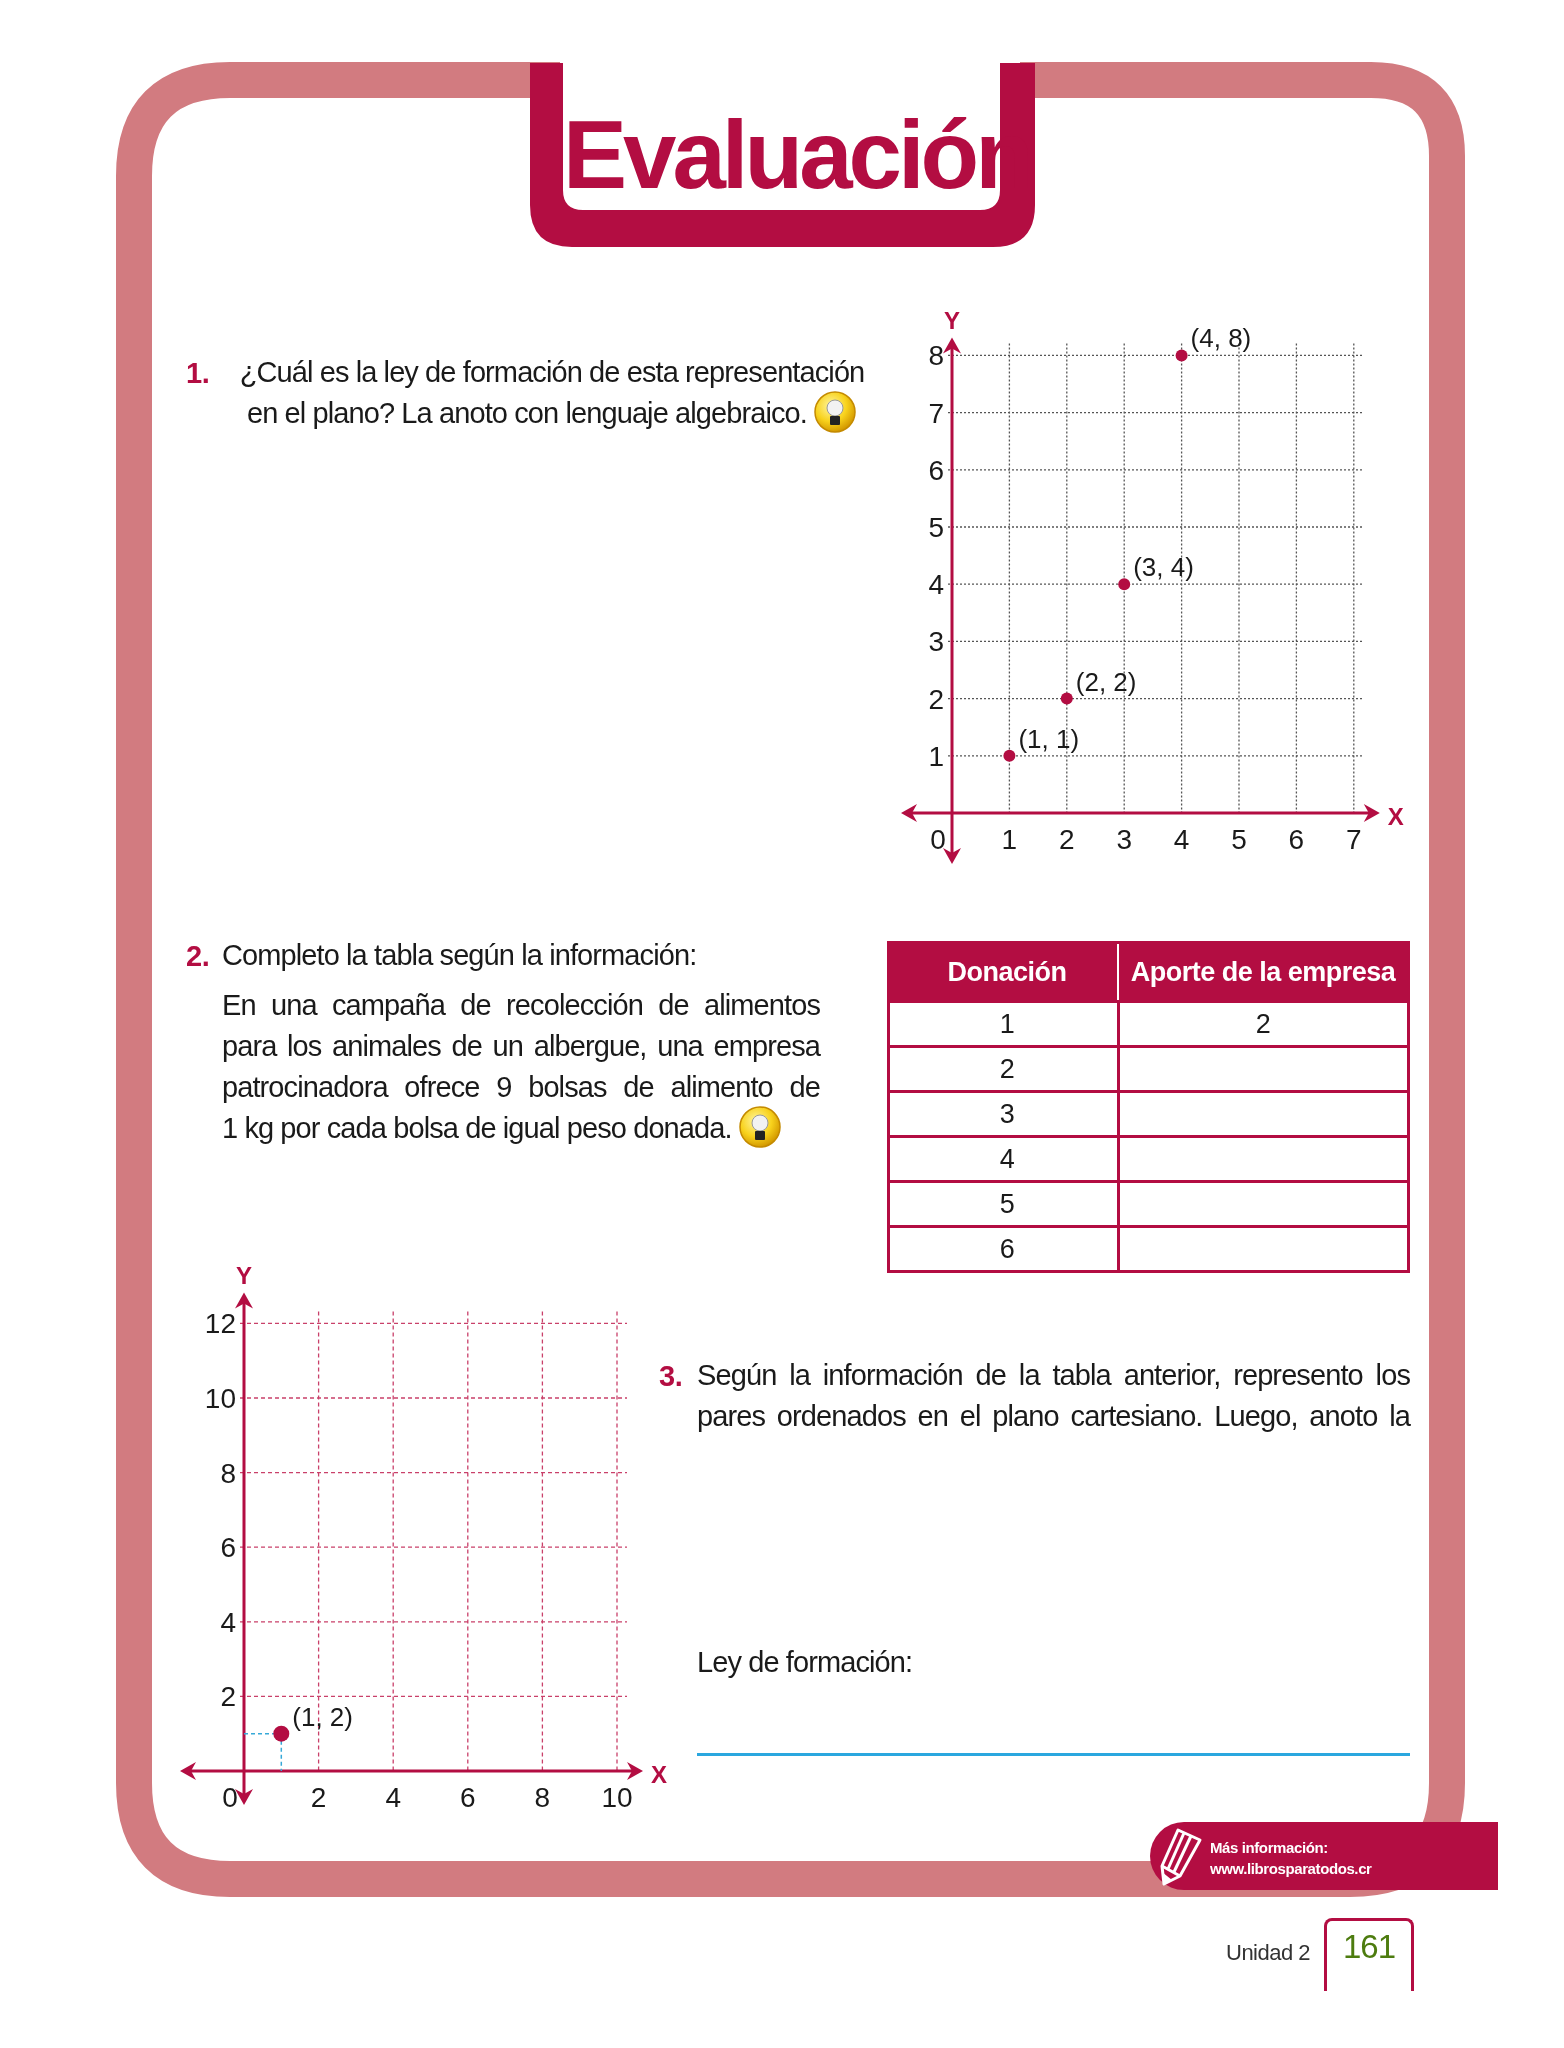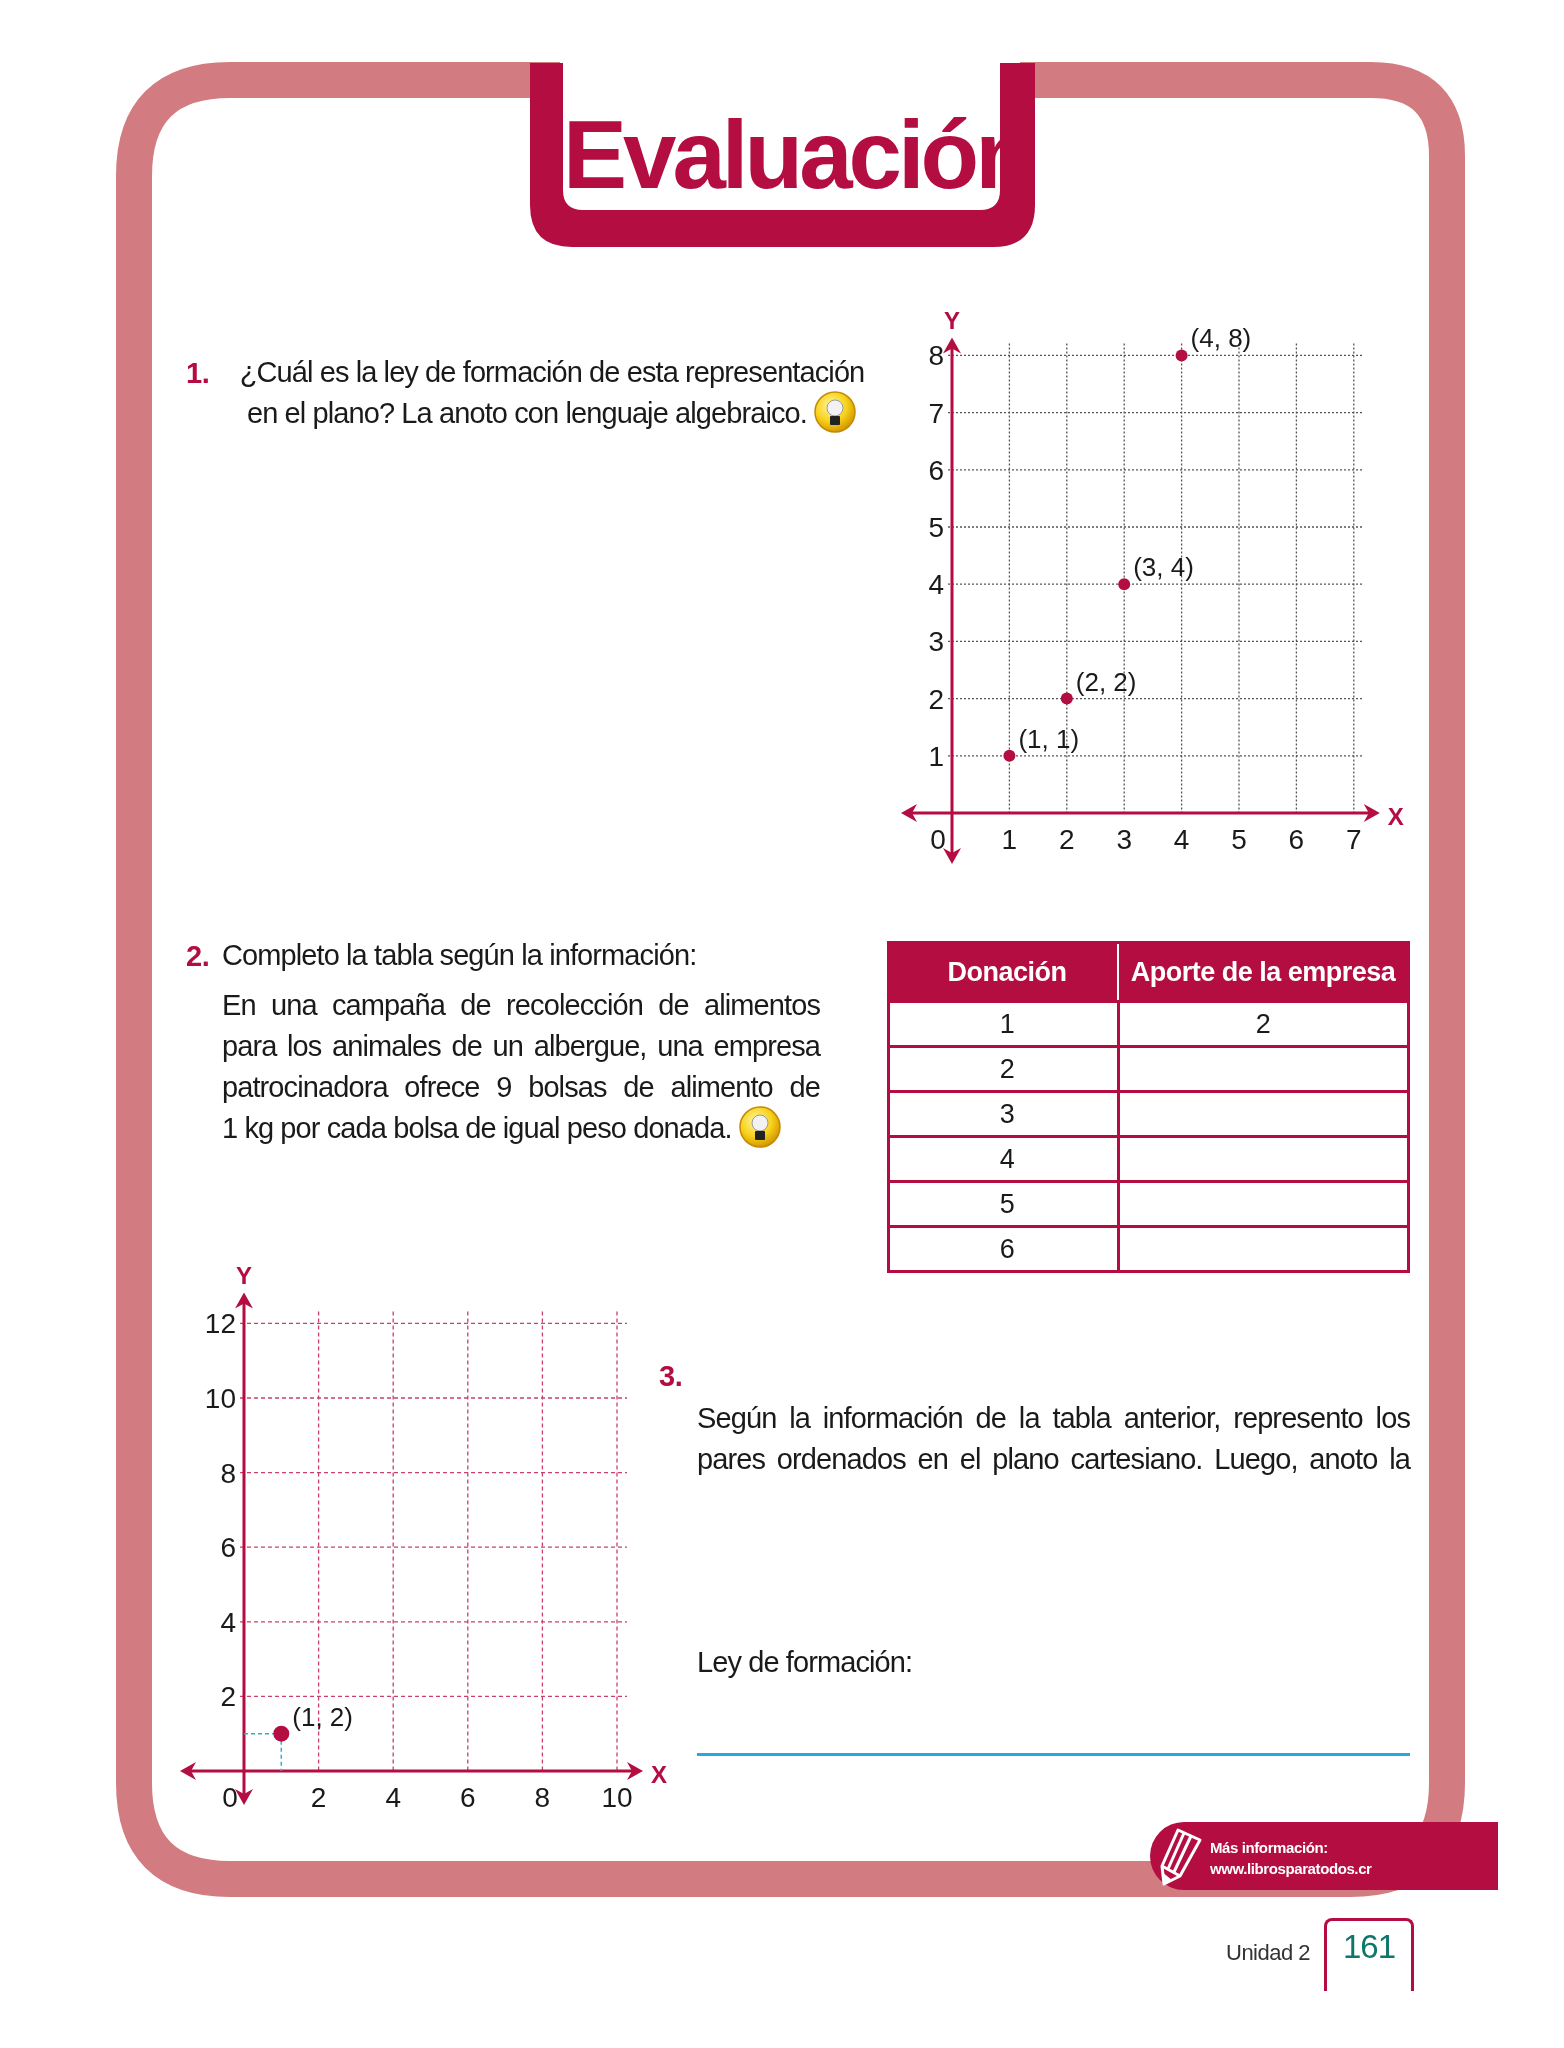--- a/index.html
+++ b/index.html
@@ -21,21 +21,21 @@
   #table td { height:42px; text-align:center; border:3px solid #b30d42; padding:0; color:#1a1a1a; }
   #table .c1 { width:218px;padding-left:8px; }
   .chart { position:absolute; left:0; top:0; }
   .chart text { font-family:"Liberation Sans", sans-serif; }
   .answer-line { position:absolute; left:697px; top:1753px; width:713px; height:3px; background:#2aa7df; }
   .footer-banner { position:absolute; left:1150px; top:1822px; width:348px; height:68px; background:#b30d42;
      border-radius:40px 0 0 40px; }
   .footer-text { position:absolute; left:1210px; top:1837px; color:#fff; font-weight:bold; font-size:15px; line-height:21px; letter-spacing:-0.4px; }
   .unit-label { position:absolute; left:1226px; top:1940px; font-size:22px; color:#333; letter-spacing:-0.5px; }
   .page-box { position:absolute; left:1324px; top:1918px; width:84px; height:70px; border:3px solid #b30d42; border-bottom:none; border-radius:8px 8px 0 0; }
-  .page-num { position:absolute; left:1324px; top:1928px; width:90px; text-align:center; font-size:33px; color:#0f766e; letter-spacing:-1px; }
+  .page-num { position:absolute; left:1324px; top:1928px; width:90px; text-align:center; font-size:33px; color:#4d7c0f; letter-spacing:-1px; }
 </style>
 </head>
 <body>
 
 <svg id="frame" width="1564" height="2048">
   <path d="M 560 80 L 230 80 Q 134 80 134 176 L 134 1783 Q 134 1879 230 1879 L 1350 1879 Q 1447 1879 1447 1783 L 1447 156 Q 1447 80 1371 80 L 1020 80" fill="none" stroke="#d27b80" stroke-width="36"></path>
   <path d="M 530 63 L 563 63 L 563 190 Q 563 210 583 210 L 980 210 Q 1000 210 1000 190 L 1000 63 L 1035 63 L 1035 205 Q 1035 247 993 247 L 572 247 Q 530 247 530 205 Z" fill="#b30d42"></path>
 </svg>
 
 <div class="title-text">Evaluación</div>
@@ -195,21 +195,21 @@
     <text x="236" y="1408" font-size="28" fill="#1a1a1a" text-anchor="end">10</text>
     <text x="236" y="1333.4" font-size="28" fill="#1a1a1a" text-anchor="end">12</text>
     <line x1="244" y1="1733.7" x2="281.3" y2="1733.7" stroke="#37a9d8" stroke-width="1.5" stroke-dasharray="4 3"></line>
     <line x1="281.3" y1="1733.7" x2="281.3" y2="1771" stroke="#37a9d8" stroke-width="1.5" stroke-dasharray="4 3"></line>
     <circle cx="281.3" cy="1733.7" r="8" fill="#b30d42"></circle>
     <text x="292.3" y="1725.7" font-size="26" fill="#1a1a1a">(1, 2)</text>
   </svg>
 
 <div class="qnum" style="left:659px; top:1360px;">3.</div>
 <div class="qtext" style="left:697px; top:1355px; width:713px;">
-  <div style="text-align:justify; text-align-last:justify;margin-top:43px;">Según la información de la tabla anterior, represento los</div>
+  <div style="text-align:justify; text-align-last:justify;">Según la información de la tabla anterior, represento los</div>
   <div style="text-align:justify; text-align-last:justify;">pares ordenados en el plano cartesiano. Luego, anoto la</div>
 </div>
 
 <div class="qtext" style="left:697px; top:1642px;">Ley de formación:</div>
 <div class="answer-line"></div>
 
 <div class="footer-banner"></div>
 <svg class="abs" style="left:1158px; top:1826px;" width="50" height="62" viewBox="0 0 50 62">
   <g fill="none" stroke="#ffffff" stroke-width="3" stroke-linejoin="round">
     <path d="M 20 4 L 42 14 L 22 50 L 6 58 L 4 40 Z"></path>

